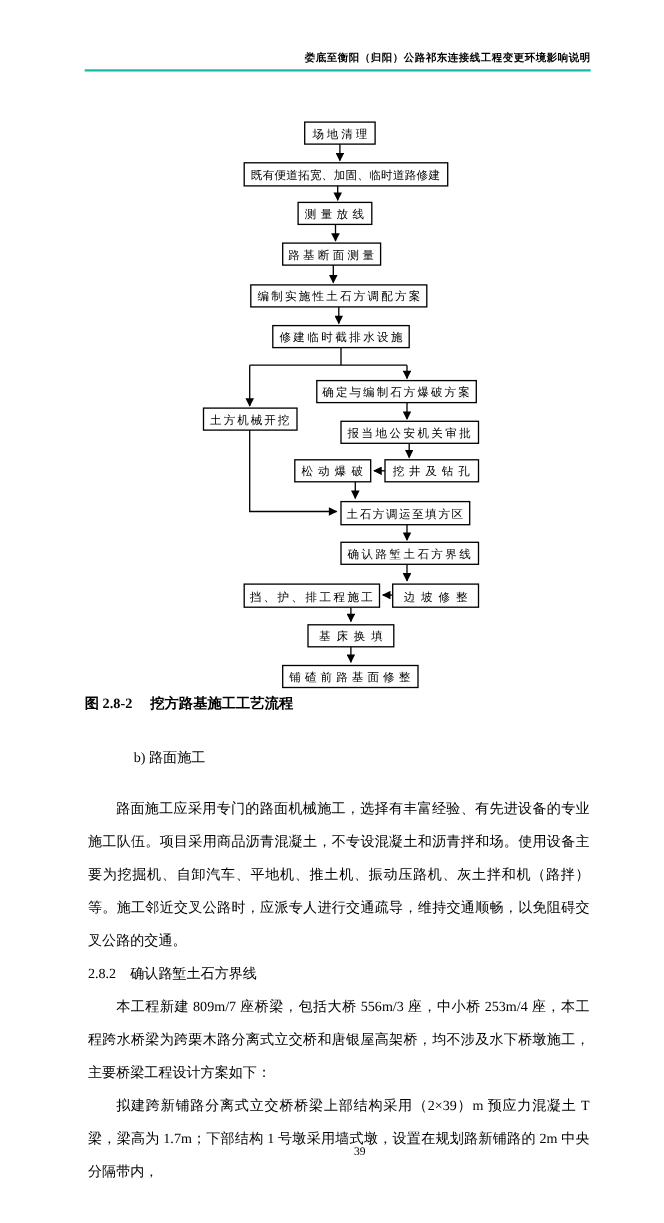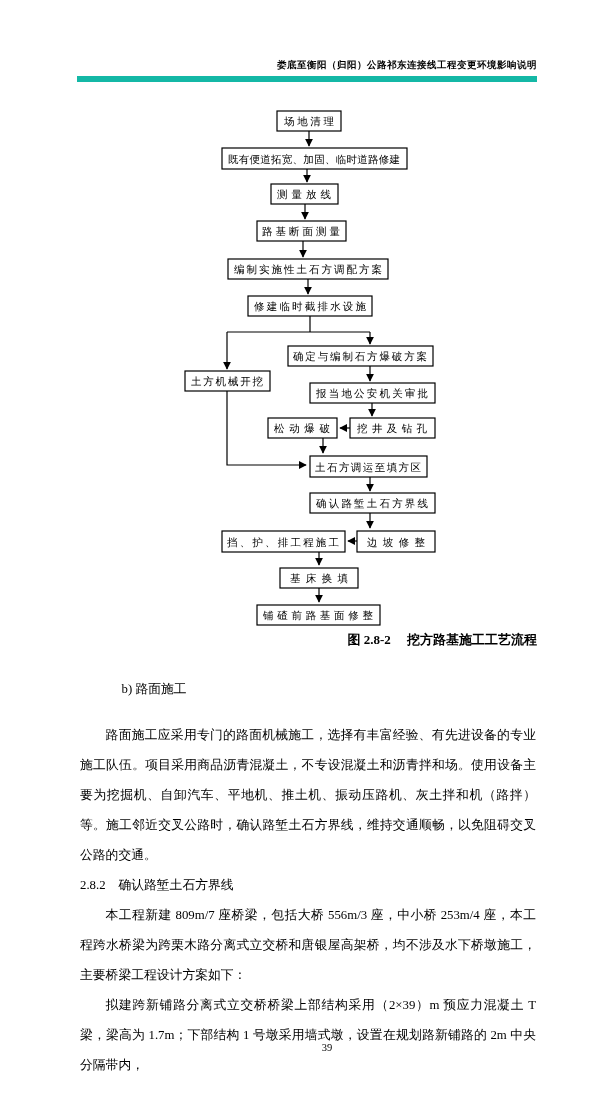--- a/index.html
+++ b/index.html
@@ -6,37 +6,37 @@
   .page{
     position:relative;
     width:604px;height:1112px;
     background:#ffffff;
     font-family:"Liberation Serif","DejaVu Serif",serif;
     color:#000;
     overflow:hidden;
   }
   
   .hdr{
-    position:absolute;left:77px;top:59px;width:460px;
+    position:absolute;left:77px;top:46px;width:460px;
     text-align:right;
     font-size:9.5px;font-weight:bold;letter-spacing:0.5px;
     padding-bottom:4px;
-    border-bottom:6px solid #14b8a6;
+    border-bottom:2px solid #14b8a6;
   }
   
   svg.flow{position:absolute;left:0;top:0;}
   svg.flow rect{fill:#ffffff;stroke:#000;stroke-width:1.2;}
   svg.flow text{
     font-family:"Liberation Serif","DejaVu Serif",serif;
     font-size:10.5px;fill:#000;
   }
   svg.flow .cn{stroke:#000;stroke-width:1.2;fill:none;}
   .figcap{
     position:absolute;left:77px;top:631px;width:460px;
-    text-align:right;font-size:13px;font-weight:bold;
+    text-align:left;font-size:13px;font-weight:bold;
   }
   
   .bodytext{
     position:absolute;left:80px;top:658px;width:456px;
     font-size:12.8px;line-height:30px;
   }
   .bodytext p{margin:0;text-indent:2em;text-align:justify;}
   .bodytext .subhead{margin:16px;text-indent:2em;}
   .bodytext .sechead{margin:0;text-indent:0;}
   .pagenum{
@@ -146,21 +146,21 @@
     <g>
       <rect x="257" y="605" width="123" height="20"></rect>
       <text x="318" y="619" text-anchor="middle" textLength="110">铺碴前路基面修整</text>
     </g>
   </svg>
 
   <div class="figcap">图 2.8-2　 挖方路基施工工艺流程</div>
 
   <div class="bodytext">
     <p class="subhead">b) 路面施工</p>
-    <p>路面施工应采用专门的路面机械施工，选择有丰富经验、有先进设备的专业施工队伍。项目采用商品沥青混凝土，不专设混凝土和沥青拌和场。使用设备主要为挖掘机、自卸汽车、平地机、推土机、振动压路机、灰土拌和机（路拌）等。施工邻近交叉公路时，确认路堑土石方界线，维持交通顺畅，以免阻碍交叉公路的交通。</p>
+    <p>路面施工应采用专门的路面机械施工，选择有丰富经验、有先进设备的专业施工队伍。项目采用商品沥青混凝土，不专设混凝土和沥青拌和场。使用设备主要为挖掘机、自卸汽车、平地机、推土机、振动压路机、灰土拌和机（路拌）等。施工邻近交叉公路时，应派专人进行交通疏导，维持交通顺畅，以免阻碍交叉公路的交通。</p>
     <p class="sechead">2.8.2　确认路堑土石方界线</p>
     <p>本工程新建 809m/7 座桥梁，包括大桥 556m/3 座，中小桥 253m/4 座，本工程跨水桥梁为跨栗木路分离式立交桥和唐银屋高架桥，均不涉及水下桥墩施工，主要桥梁工程设计方案如下：</p>
     <p>拟建跨新铺路分离式立交桥桥梁上部结构采用（2×39）m 预应力混凝土 T 梁，梁高为 1.7m；下部结构 1 号墩采用墙式墩，设置在规划路新铺路的 2m 中央分隔带内，</p>
   </div>
 
   <div class="pagenum">39</div>
 
 </div>
 
 </body></html>

